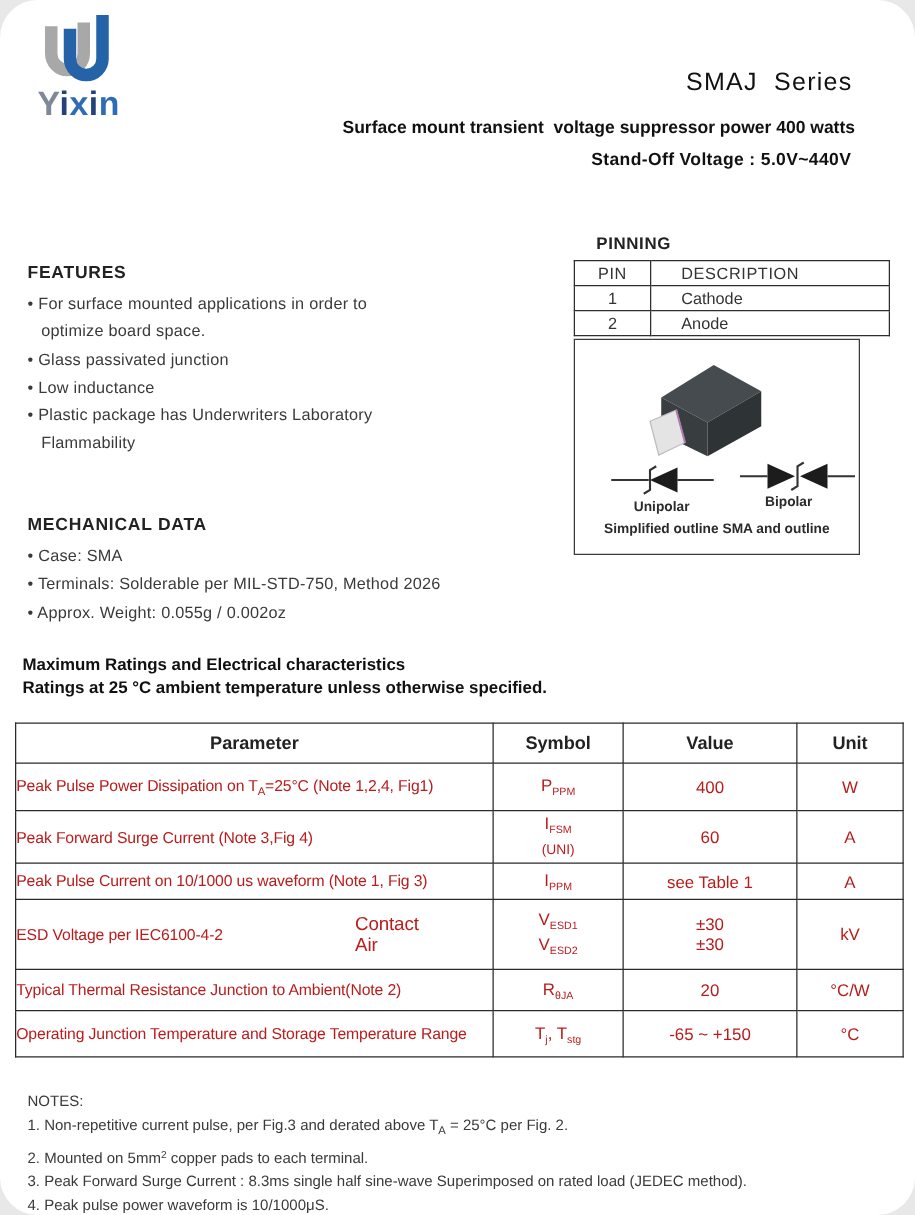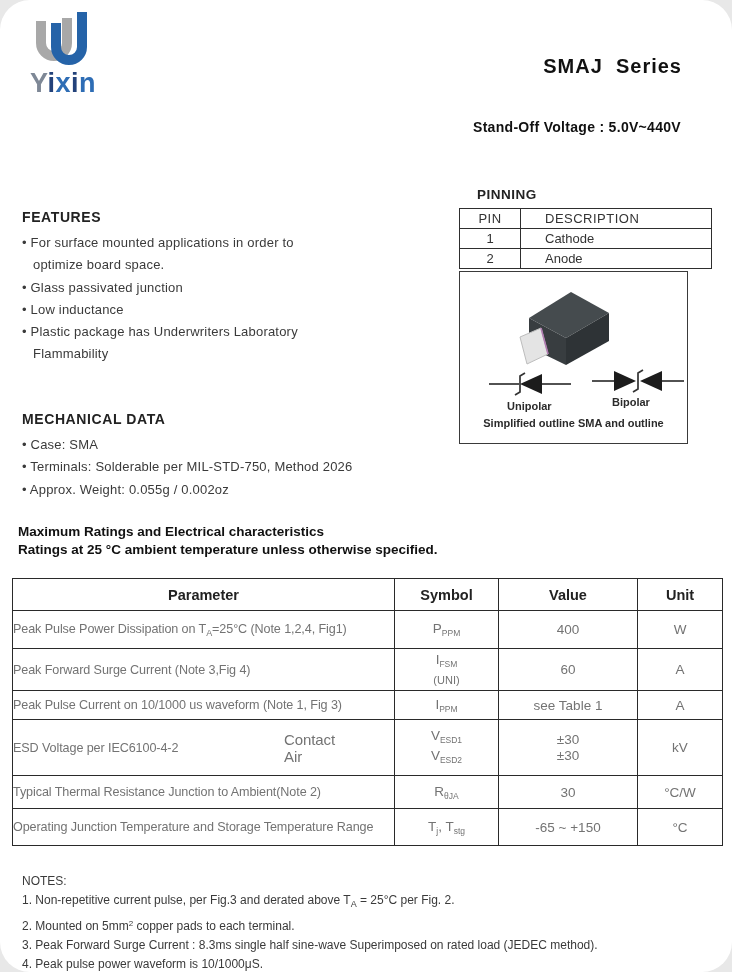--- a/index.html
+++ b/index.html
@@ -9,21 +9,21 @@
     margin:0 auto;overflow:hidden;border-radius:30px;
   }
   .abs{position:absolute;}
 
   
   .logo-u{left:33px;top:8px;}
   .logo-text{left:30px;top:68px;font-size:27px;font-weight:bold;letter-spacing:.5px;line-height:30px;}
   .lt-y{color:#7e8896;} .lt-i{color:#23427a;} .lt-x{color:#2e6db5;} .lt-n{color:#2e6db5;}
 
   
-  .series-title{right:50px;top:55px;font-size:20px;font-weight:bold;letter-spacing:1px;color:#111;}
+  .series-title{right:50px;top:55px;font-size:20px;font-weight:normal;letter-spacing:1px;color:#111;}
   .subtitle{right:48px;top:93px;font-size:14px;font-weight:bold;color:#111;}
   .standoff{right:51px;top:119px;font-size:14px;font-weight:bold;letter-spacing:.3px;color:#111;}
 
   
   .pinning-title{left:477px;top:187px;font-size:13.5px;font-weight:bold;letter-spacing:.5px;color:#222;}
   .pinning-table{left:459px;top:208px;border-collapse:collapse;}
   .pinning-table td{border:1.5px solid #2e2e2e;font-size:13px;height:19px;padding:0;}
   .pinning-table .c-pin{width:60px;text-align:center;}
   .pinning-table .c-desc{width:166px;padding-left:24px;}
   .pinning-table .hdr{letter-spacing:.5px;}
@@ -43,21 +43,21 @@
   .mechanical{left:22px;top:411px;width:470px;}
   .sec-title{font-size:14px;font-weight:bold;letter-spacing:.6px;color:#222;margin:0 0 7px 0;}
   .sec-line{font-size:13px;line-height:22.3px;color:#3a3a3a;letter-spacing:.2px;}
   .sec-line.cont{padding-left:11px;}
 
   
   .ratings-heading{left:18px;top:523px;font-size:13.5px;font-weight:bold;color:#111;line-height:18px;}
 
   
   .main-table{left:12px;top:578px;border-collapse:collapse;table-layout:fixed;}
-  .main-table td,.main-table th{border:1.5px solid #2a2a2a;padding:0;vertical-align:middle;color:#737373;}
+  .main-table td,.main-table th{border:1.5px solid #2a2a2a;padding:0;vertical-align:middle;color:#b91c1c;}
   .main-table th{font-size:14.5px;font-weight:bold;text-align:center;color:#222;}
   .main-table .r-head{height:32px;}
   .r0{height:38px;} .r1{height:42px;} .r2{height:29px;} .r3{height:56px;} .r4{height:33px;} .r5{height:37px;}
   .cell-param{font-size:12.6px;padding-left:10px;letter-spacing:-.1px;}
   .cell-sym,.cell-val,.cell-unit{text-align:center;font-size:13.5px;}
   .sub{font-size:8.5px;vertical-align:-3px;letter-spacing:0;}
   .subp{font-size:9px;vertical-align:-3px;}
   .two-line{line-height:16px;display:inline-block;}
   .esd-cell{position:relative;}
   .esd-modes{position:absolute;left:271px;top:50%;transform:translateY(-50%);line-height:17px;font-size:15px;}
@@ -75,20 +75,21 @@
     <svg width="85" height="62" viewBox="0 0 85 62" aria-hidden="true">
       <path d="M8,13 V35 A13,13 0 0 0 34,35 V10" stroke="#a8a8a8" stroke-width="10" fill="none"></path>
       <path d="M23,15 V39 A13,13 0 0 0 49,39 V4" stroke="#2563a8" stroke-width="10" fill="none"></path>
     </svg>
   </div>
   <div class="abs logo-text">
     <span class="lt-y">Y</span><span class="lt-i">i</span><span class="lt-x">x</span><span class="lt-i">i</span><span class="lt-n">n</span>
   </div>
 
   <div class="abs series-title">SMAJ&nbsp; Series</div>
+  <div class="abs subtitle">Surface mount transient &nbsp;voltage suppressor power 400 watts</div>
   <div class="abs standoff">Stand-Off Voltage : 5.0V~440V</div>
 
   <div class="abs pinning-title">PINNING</div>
   <table class="abs pinning-table">
     <tbody>
         <tr>
       <td class="c-pin hdr">PIN</td>
       <td class="c-desc hdr">DESCRIPTION</td>
     </tr>
     <tr>
@@ -197,21 +198,21 @@
         <span class="two-line"><span>V</span><span class="sub">ESD1</span><br><span>V</span><span class="sub">ESD2</span></span>
       </td>
       <td class="cell-val">
         <span class="two-line"><span>±30</span><br><span>±30</span></span>
       </td>
       <td class="cell-unit">kV</td>
     </tr>
     <tr class="r4">
       <td class="cell-param">Typical Thermal Resistance Junction to Ambient(Note 2)</td>
       <td class="cell-sym"><span>R</span><span class="sub">θJA</span></td>
-      <td class="cell-val">30</td>
+      <td class="cell-val">20</td>
       <td class="cell-unit">°C/W</td>
     </tr>
     <tr class="r5">
       <td class="cell-param">Operating Junction Temperature and Storage Temperature Range</td>
       <td class="cell-sym"><span>T</span><span class="sub">j</span><span>, T</span><span class="sub">stg</span></td>
       <td class="cell-val">-65 ~ +150</td>
       <td class="cell-unit">°C</td>
     </tr>
   </tbody>
     </table>

